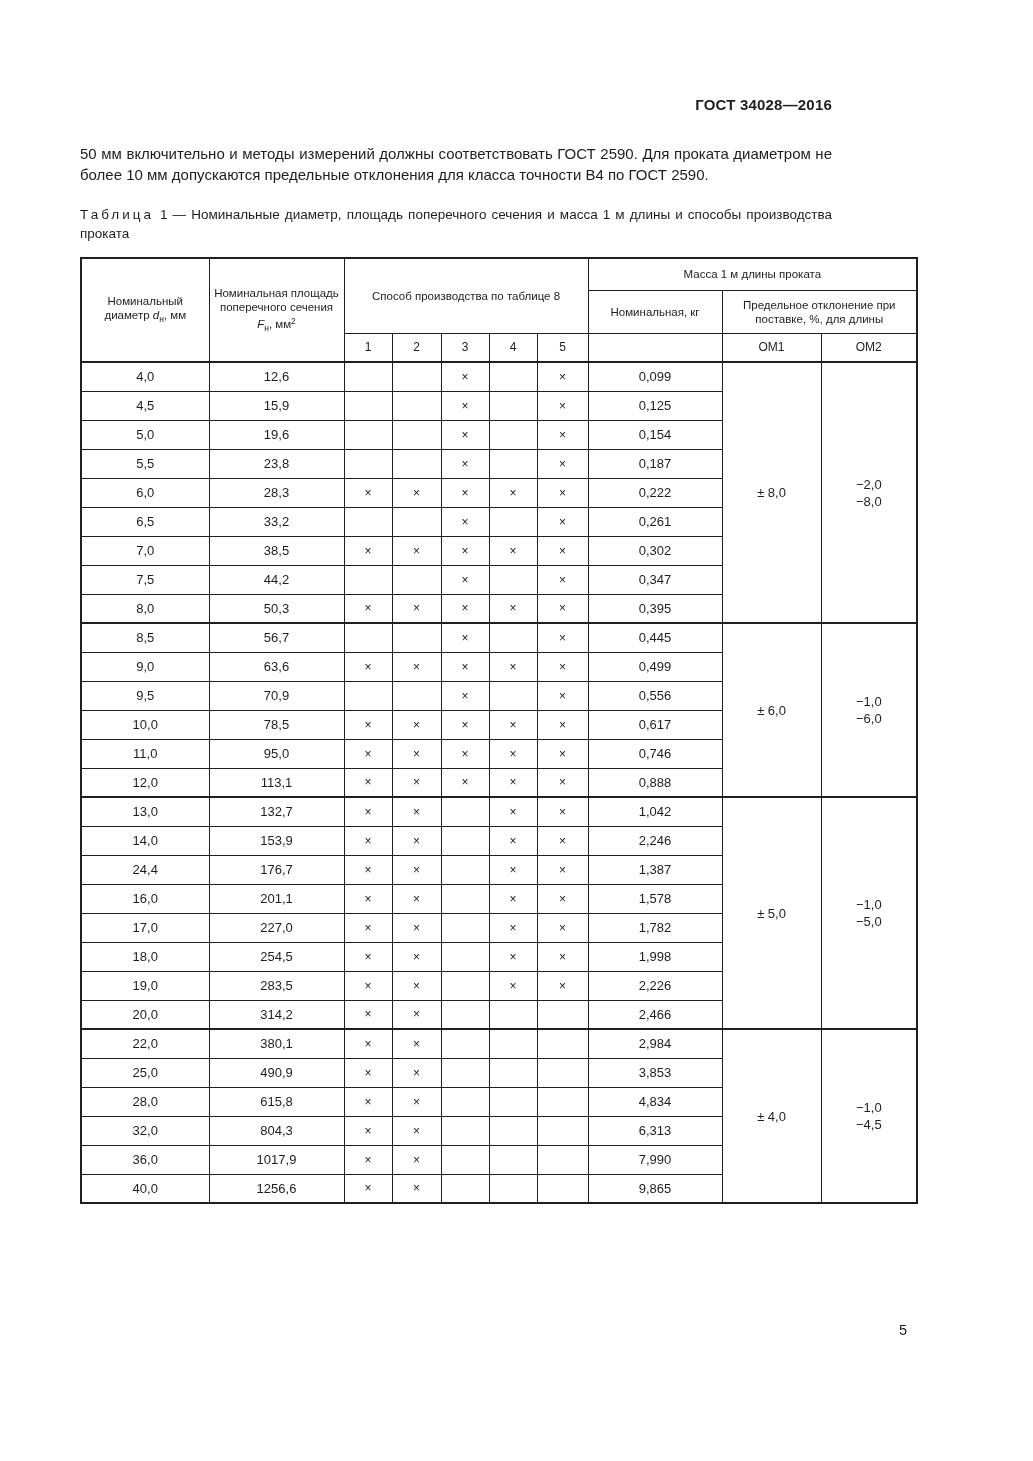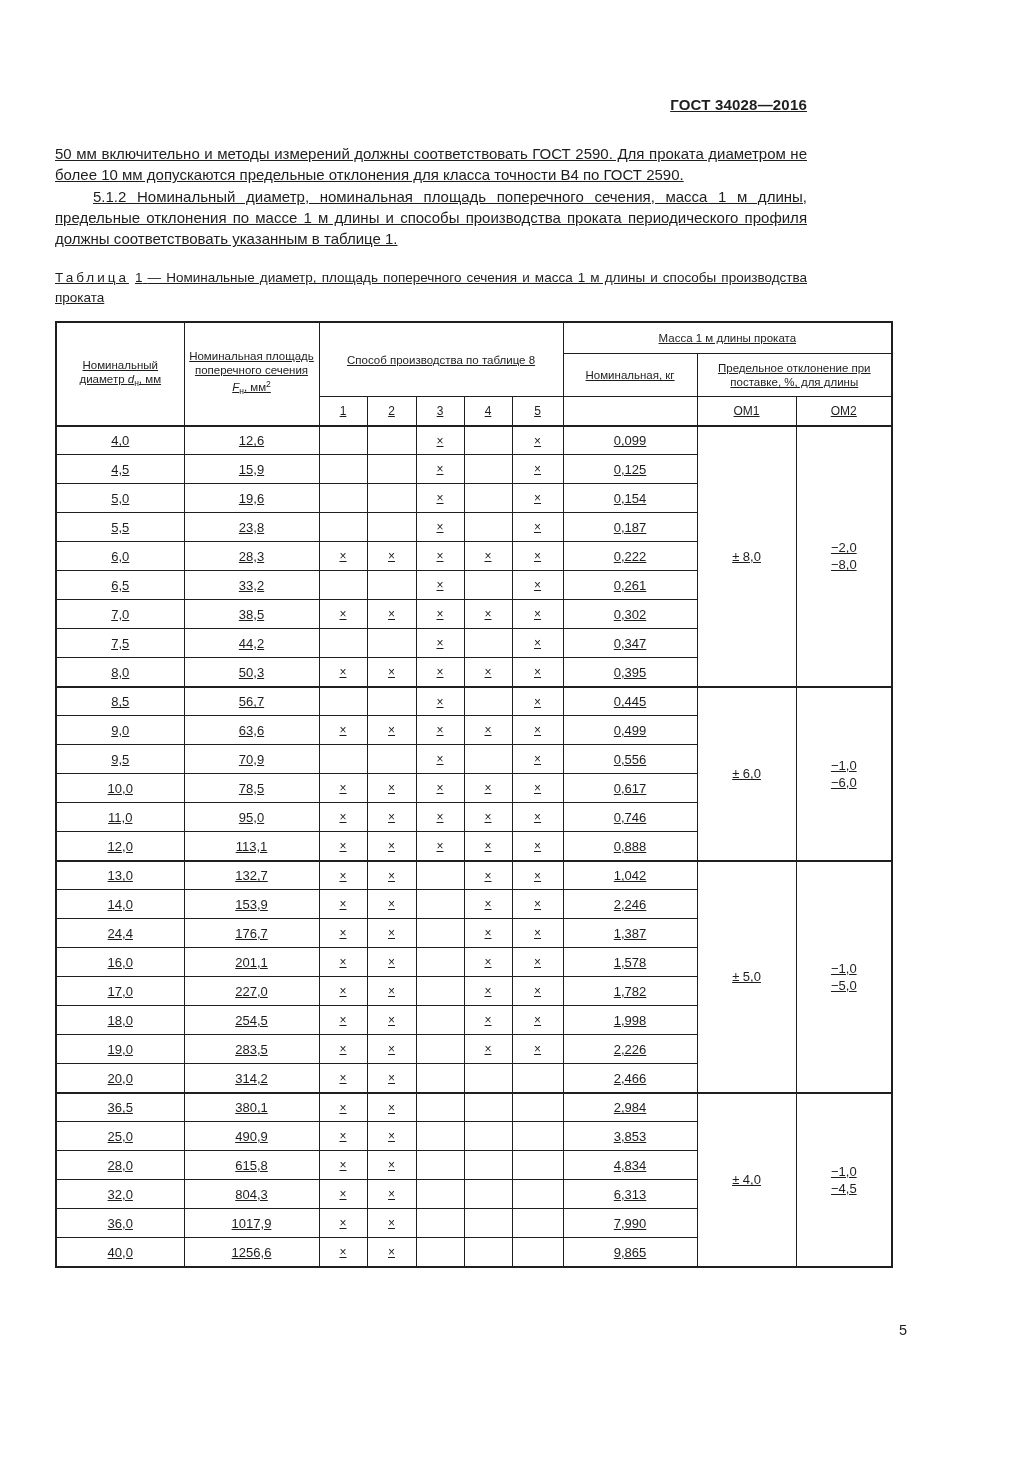--- a/index.html
+++ b/index.html
@@ -3,21 +3,21 @@
 <meta charset="utf-8">
 <style>
   :root { --ink:#1e1e1e; --bc:#1f1f1f; }
   * { box-sizing: border-box; }
   html,body { margin:0; padding:0; }
   body {
     width:1033px; height:1461px; background:#ffffff; position:relative;
     font-family:"Liberation Sans", sans-serif; color:var(--ink);
     overflow:hidden;
   }
-  .content { position:absolute; left:55px; top:0; width:752px;text-decoration:underline; }
+  .content { position:absolute; left:80px; top:0; width:752px; }
   .doc-num { margin-top:96px; text-align:right; font-weight:bold; font-size:15px; letter-spacing:.2px; }
   .body-text { margin-top:30px; font-size:15px; line-height:21.3px; text-align:justify; }
   .body-text p { margin:0; }
   .p-indent { text-indent:38px; }
   .caption { margin-top:19px; font-size:13.5px; line-height:19.5px; text-align:justify; }
   .caption .sp { letter-spacing:3px; }
   .caption .num { margin-left:6px; }
 
   table.gost {
     margin-top:13px; width:836px; table-layout:fixed;
@@ -43,21 +43,20 @@
 </style>
 </head>
 <body>
 
 <div class="content">
 
   <div class="doc-num">ГОСТ 34028—2016</div>
 
   <div class="body-text">
     <p>50 мм включительно и методы измерений должны соответствовать ГОСТ 2590. Для проката диаметром не более 10 мм допускаются предельные отклонения для класса точности В4 по ГОСТ 2590.</p>
-    <p class="p-indent">5.1.2 Номинальный диаметр, номинальная площадь поперечного сечения, масса 1 м длины, предельные отклонения по массе 1 м длины и способы производства проката периодического профиля должны соответствовать указанным в таблице 1.</p>
   </div>
 
   <p class="caption"><span class="sp">Таблица</span><span class="num">1</span> <span>— Номинальные диаметр, площадь поперечного сечения и масса 1 м длины и способы производства проката</span></p>
 
   <table class="gost">
     <colgroup>
       <col style="width:128px">
         <col style="width:135px">
       <col style="width:48px">
         <col style="width:49px">
@@ -321,21 +320,21 @@
           <td>20,0</td>
           <td>314,2</td>
           <td class="mx">×</td>
           <td class="mx">×</td>
           <td class="mx"></td>
           <td class="mx"></td>
           <td class="mx"></td>
           <td>2,466</td>
         </tr>
         <tr class="gs">
-          <td>36,5</td>
+          <td>22,0</td>
           <td>380,1</td>
           <td class="mx">×</td>
           <td class="mx">×</td>
           <td class="mx"></td>
           <td class="mx"></td>
           <td class="mx"></td>
           <td>2,984</td>
           <td class="tol" rowspan="6">± 4,0</td>
           <td class="tol" rowspan="6">−1,0<br>−4,5</td>
         </tr>

